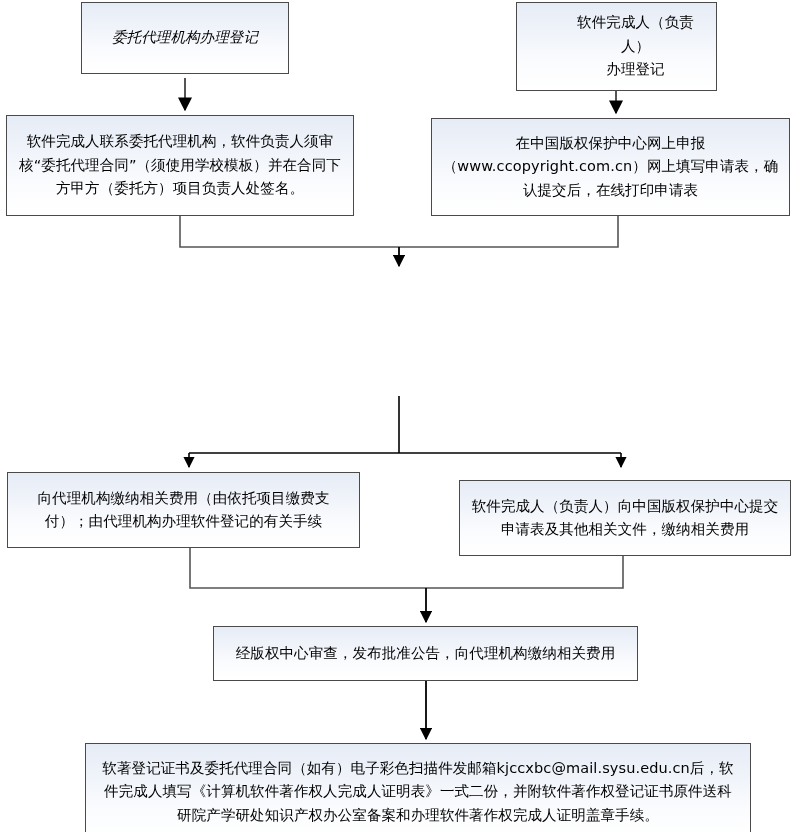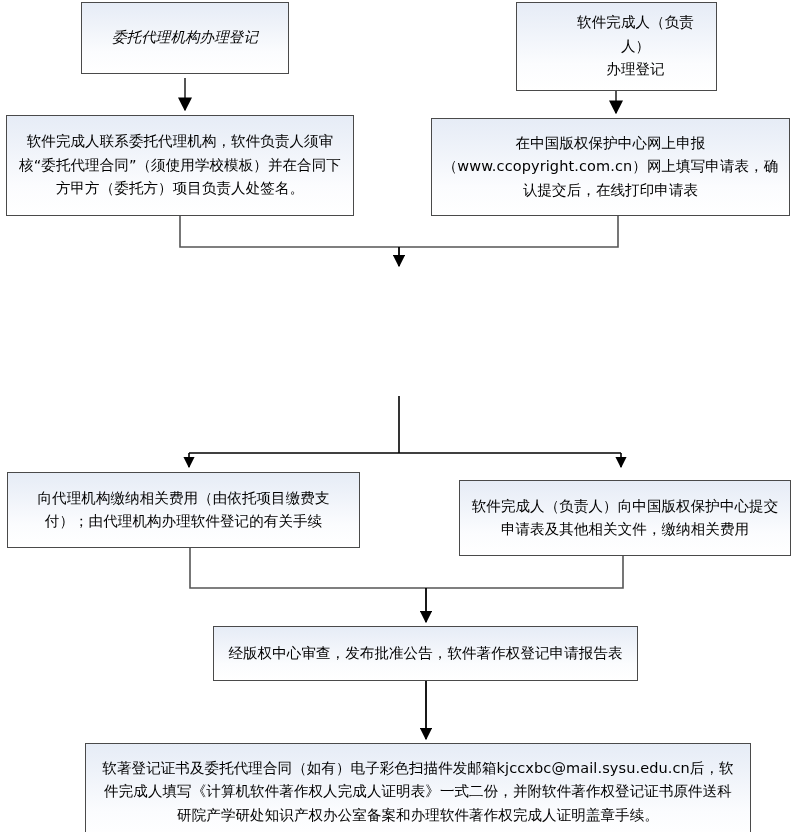--- a/index.html
+++ b/index.html
@@ -135,20 +135,20 @@
 
   <div class="box ctrjust" id="box-agency-fee">
     <span class="txt">向代理机构缴纳相关费用（由依托项目缴费支付）；由代理机构办理软件登记的有关手续</span>
   </div>
 
   <div class="box ctrjust" id="box-author-submit">
     <span class="txt">软件完成人（负责人）向中国版权保护中心提交申请表及其他相关文件，缴纳相关费用</span>
   </div>
 
   <div class="box ctr" id="box-approval">
-    <span class="txt">经版权中心审查，发布批准公告，软件著作权登记申请报告表</span>
+    <span class="txt">经版权中心审查，发布批准公告，向代理机构缴纳相关费用</span>
   </div>
 
   <div class="box ctrjust" id="box-archive">
     <span class="txt">软著登记证书及委托代理合同（如有）电子彩色扫描件发邮箱kjccxbc@mail.sysu.edu.cn后，软件完成人填写《计算机软件著作权人完成人证明表》一式二份，并附软件著作权登记证书原件送科研院产学研处知识产权办公室备案和办理软件著作权完成人证明盖章手续。</span>
   </div>
 
 </div>
 
 </body></html>

